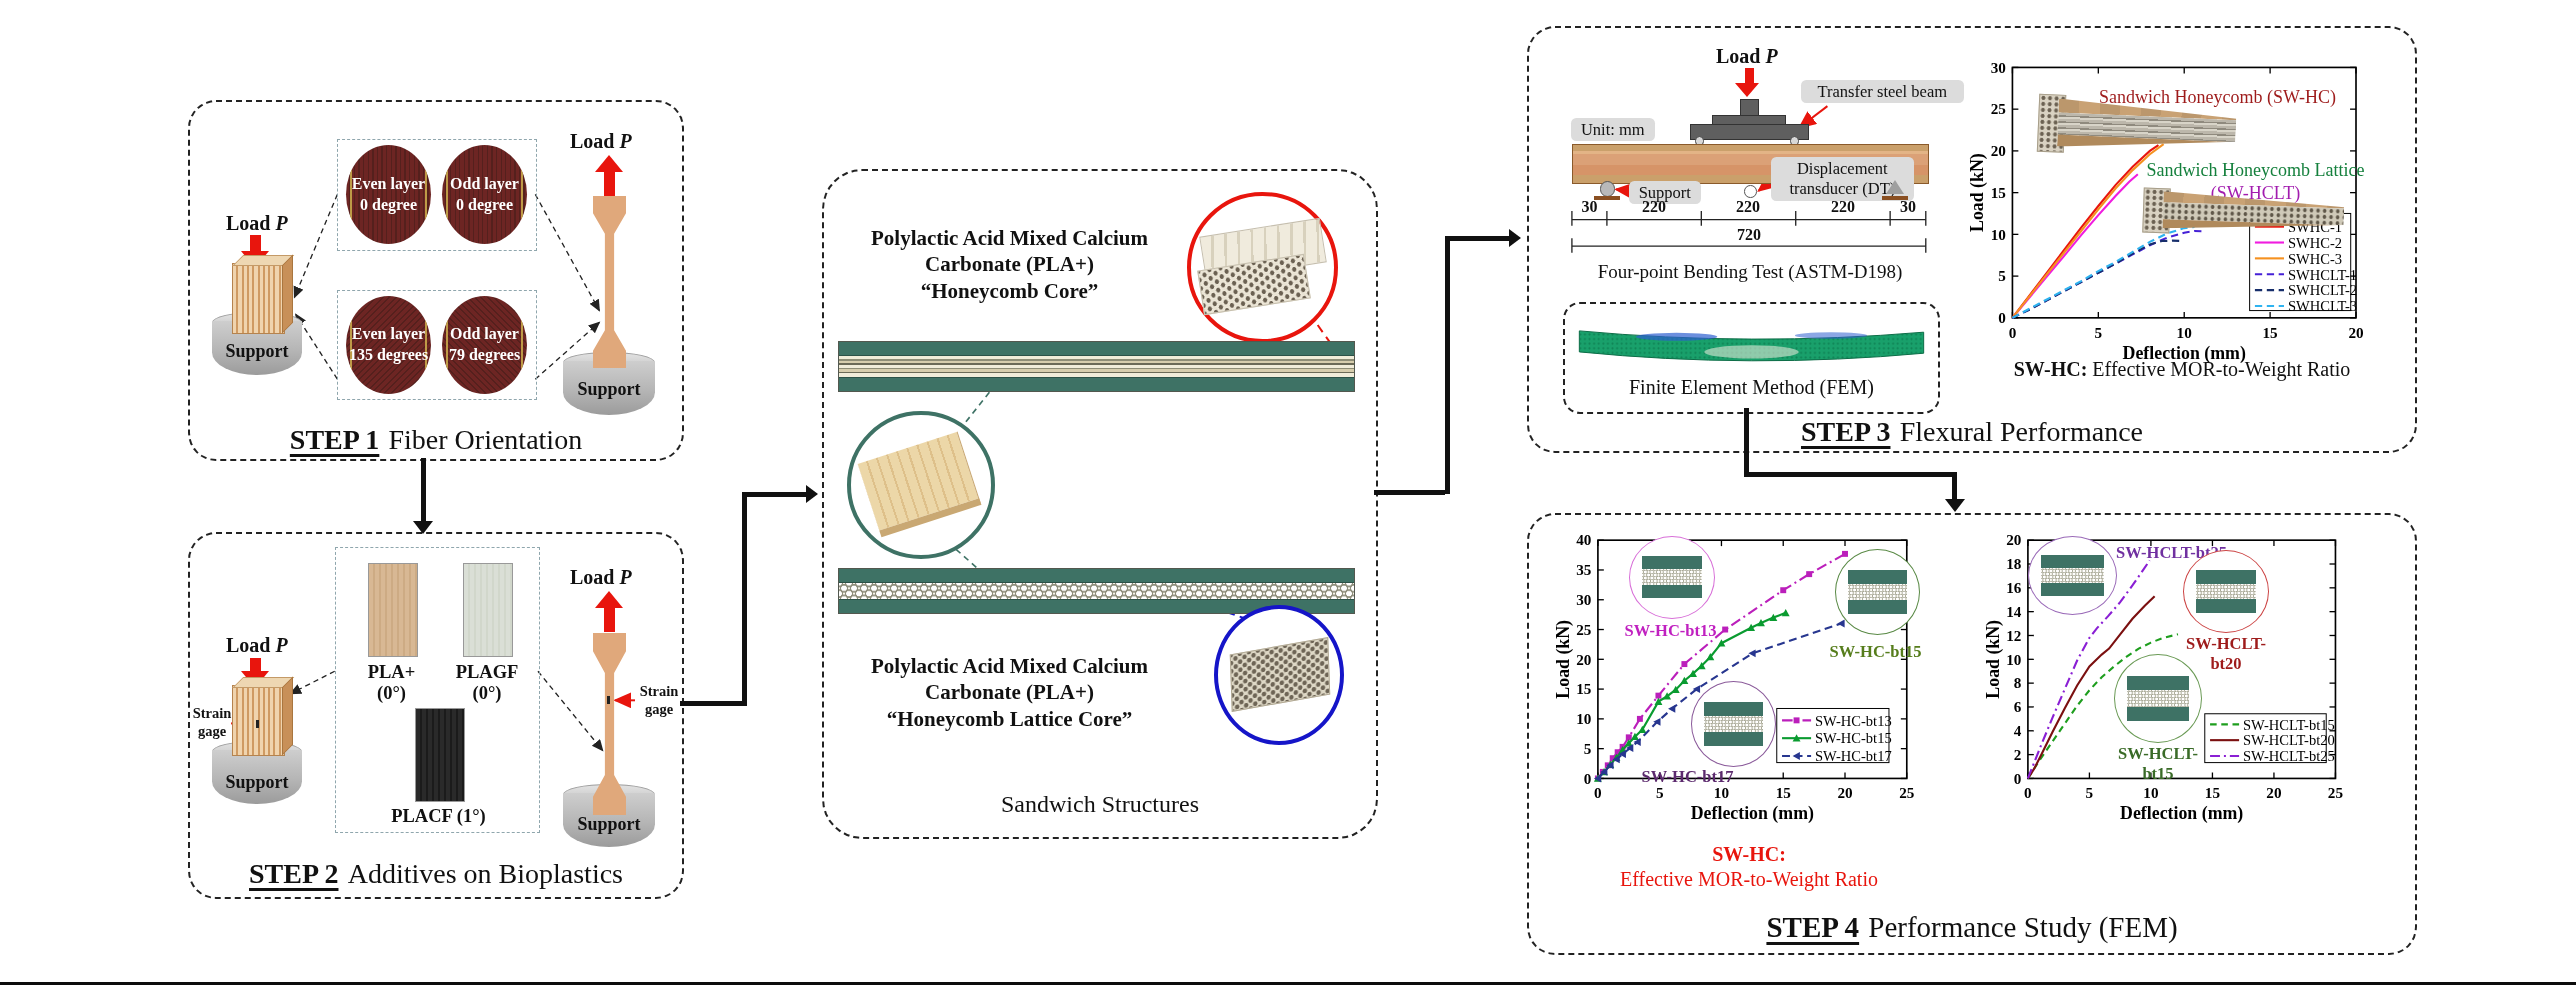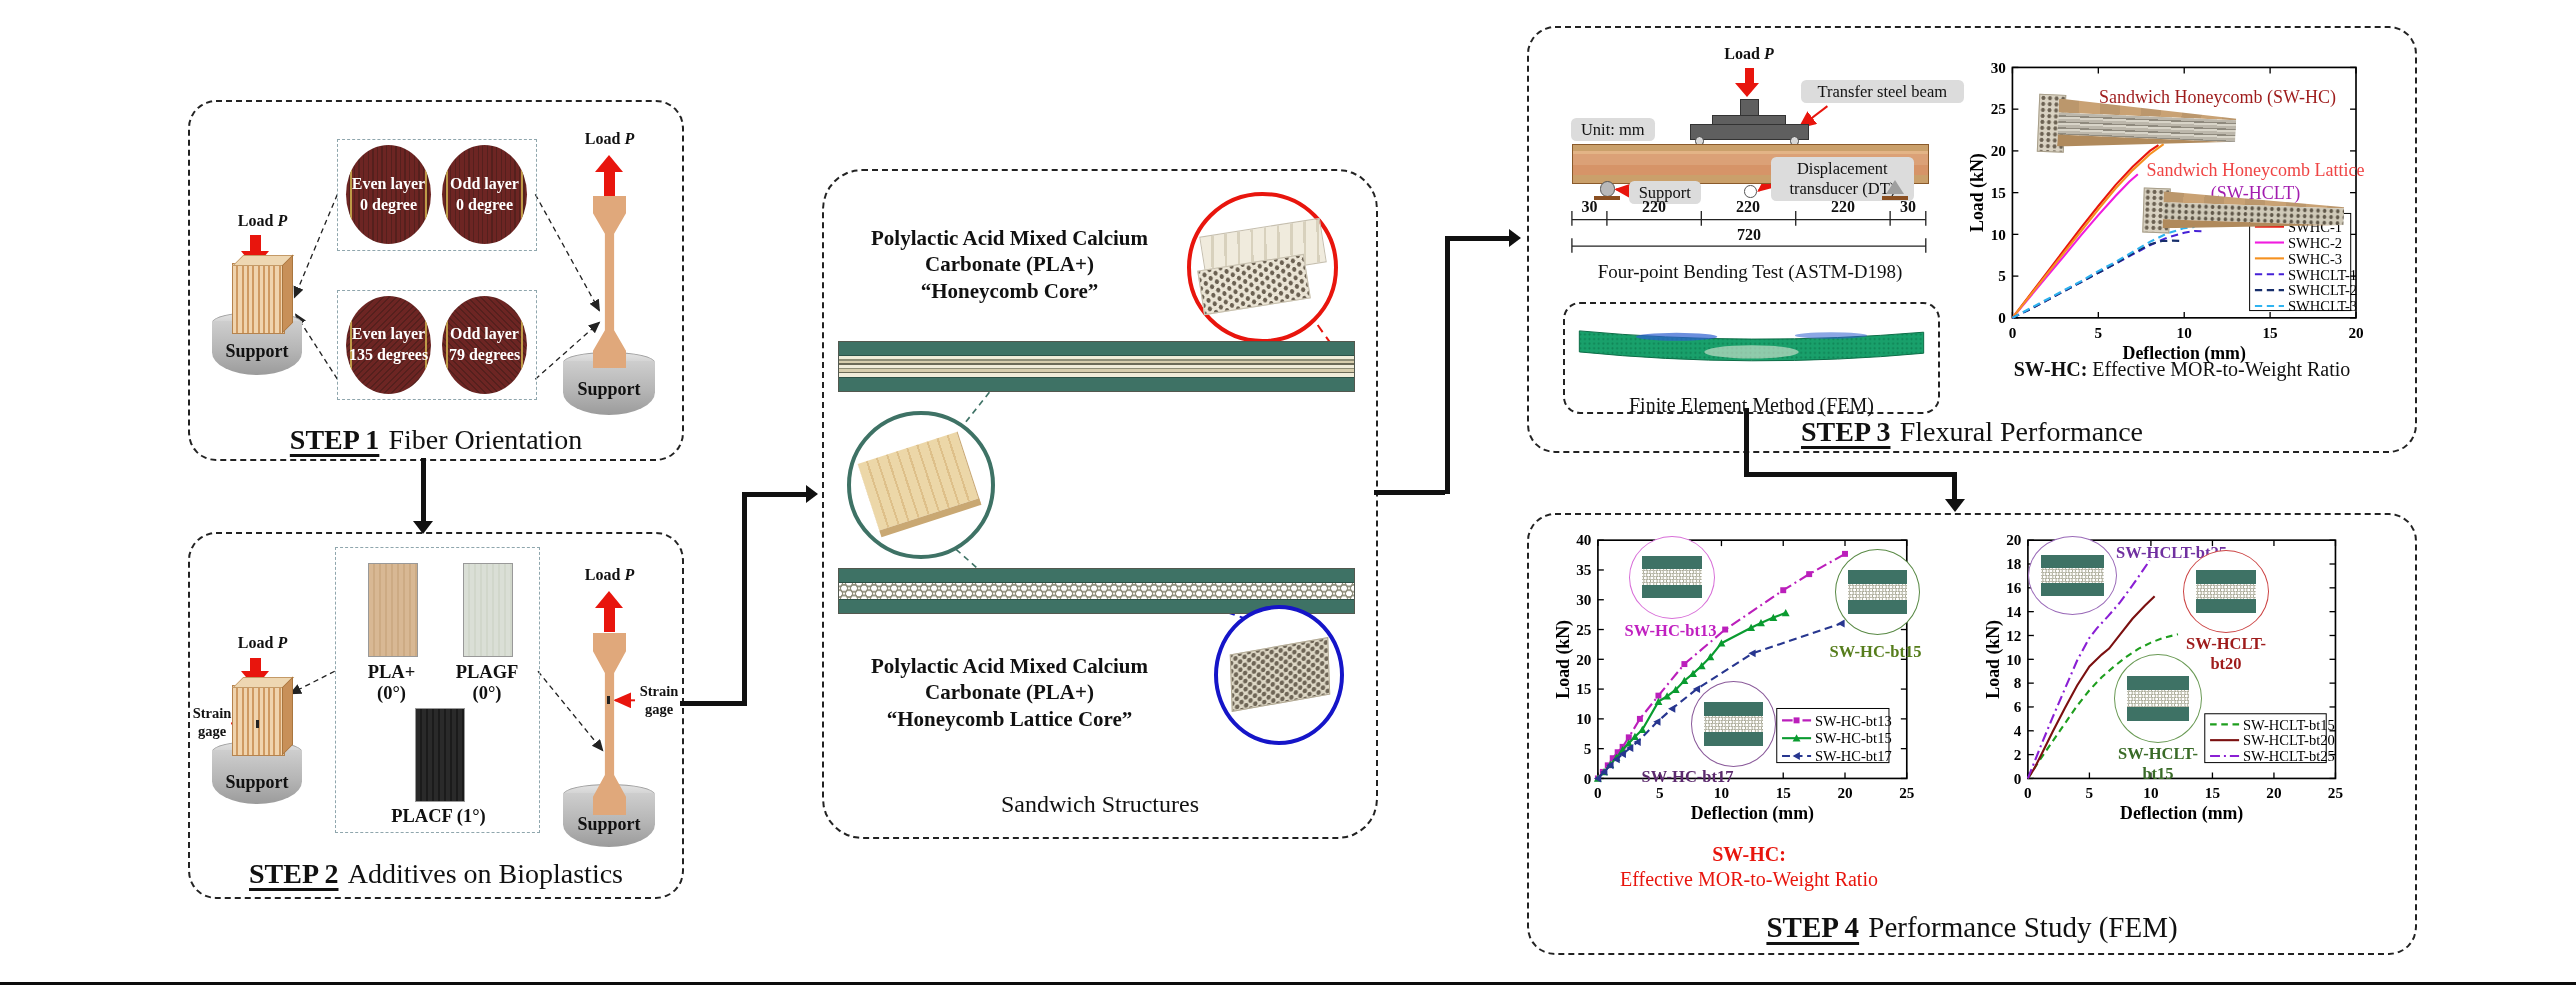--- a/index.html
+++ b/index.html
@@ -12,21 +12,21 @@
   .innerbox{position:absolute;border:1.3px dashed #8fa6ad;background:transparent;}
   .fembox{position:absolute;border:2px dashed #222;border-radius:17px;}
   
   .step-caption{position:absolute;left:0;right:0;text-align:center;font-size:28px;}
   .cap-strong{font-weight:bold;text-decoration:underline;text-decoration-thickness:2.6px;text-underline-offset:4.6px;}
   .cap-rest{margin-left:9.2px;}
   
   .arr-shaft{position:absolute;background:var(--red);}
   .arr-head-down{position:absolute;width:0;height:0;border-left:14.5px solid transparent;border-right:14.5px solid transparent;border-top:17px solid var(--red);}
   .arr-head-up{position:absolute;width:0;height:0;border-left:14.5px solid transparent;border-right:14.5px solid transparent;border-bottom:17px solid var(--red);}
-  .loadp{position:absolute;font-size:16px;font-weight:bold;text-align:center;}
+  .loadp{position:absolute;font-size:20px;font-weight:bold;}
   .loadp i{font-style:italic;}
   
   .block{position:absolute;background:repeating-linear-gradient(90deg,#f0d4ae 0 3.3px,#cf9a62 3.3px 5.3px);border:0.7px solid #b5834e;}
   .face-top{position:absolute;left:4.6px;right:-4.6px;top:-8.6px;height:8.6px;background:#eed7b2;transform:skewX(-45deg);border:0.7px solid #c49a67;}
   .face-side{position:absolute;top:-4px;bottom:4.6px;right:-9.2px;width:9.2px;background:#c89058;transform:skewY(-45deg);border:0.7px solid #a9763f;}
   .dogbone{position:absolute;background:var(--dogbone);
      clip-path:polygon(0 0,100% 0,100% 10%,64% 22%,64% 78%,100% 90%,100% 100%,0 100%,0 90%,36% 78%,36% 22%,0 10%);}
   .support{position:absolute;}
   .support .body{position:absolute;left:0;right:0;top:14%;bottom:0;background:linear-gradient(180deg,#cecece 0%,#b5b5b5 55%,#9b9b9b 100%);border-radius:0 0 50% 50%/0 0 42% 42%;}
   .support .top{position:absolute;left:0;right:0;top:0;height:30%;background:linear-gradient(180deg,#e2e2e2,#c3c3c3);border-radius:50%;border:0.7px solid #9e9e9e;}
@@ -358,21 +358,21 @@
           <pattern id="femdots" width="7" height="7" patternUnits="userSpaceOnUse">
               <circle cx="3.5" cy="3.5" r="1.6" fill="#0c7a4e"></circle>
             </pattern>
         </defs>
         <path d="M2,12 Q264,36 526,14 L526,46 Q264,70 2,44 Z" fill="#19a06b" stroke="#0b6b45" stroke-width="1.5"></path>
         <path d="M2,12 Q264,36 526,14 L526,46 Q264,70 2,44 Z" fill="url(#femdots)" opacity="0.75"></path>
         <ellipse cx="150" cy="21" rx="62" ry="6" fill="#2d5fd0" opacity="0.7"></ellipse>
         <ellipse cx="385" cy="19" rx="55" ry="5" fill="#2d5fd0" opacity="0.55"></ellipse>
         <ellipse cx="264" cy="44" rx="72" ry="10" fill="#f0efe0" opacity="0.55"></ellipse>
       </svg>
-      <div class="femcap" style="top:90px;">Finite Element Method (FEM)</div>
+      <div class="femcap" style="top:72px;">Finite Element Method (FEM)</div>
     </div>
 
     <svg class="abs" style="left:437px;top:12.5px;" width="410" height="370" viewBox="0 0 620 560">
         <rect x="70" y="40" width="520" height="379" fill="none" stroke="#000" stroke-width="2.5"></rect>
         <line x1="70" y1="419" x2="70" y2="410" stroke="#000" stroke-width="2"></line>
         <line x1="70" y1="40" x2="70" y2="49" stroke="#000" stroke-width="2"></line>
         <text x="70" y="449" text-anchor="middle" font-size="23" font-weight="bold" fill="#000">0</text>
         <line x1="200" y1="419" x2="200" y2="410" stroke="#000" stroke-width="2"></line>
         <line x1="200" y1="40" x2="200" y2="49" stroke="#000" stroke-width="2"></line>
         <text x="200" y="449" text-anchor="middle" font-size="23" font-weight="bold" fill="#000">5</text>
@@ -426,21 +426,21 @@
           <text x="487" y="361" font-size="22" fill="#000">SWHCLT-1</text>
           <line x1="437" y1="377" x2="481" y2="377" stroke="#172e6b" stroke-width="3.2" stroke-dasharray="11 7"></line>
           <text x="487" y="385" font-size="22" fill="#000">SWHCLT-2</text>
           <line x1="437" y1="401" x2="481" y2="401" stroke="#2fb3f0" stroke-width="3.2" stroke-dasharray="11 7"></line>
           <text x="487" y="409" font-size="22" fill="#000">SWHCLT-3</text>
         </g>
       </svg>
 
     <div class="ann" style="left: 543px; top: 58px; width: 291px; color: rgb(158, 27, 27);">Sandwich Honeycomb (SW-HC)</div>
     <div class="ann" style="left:581px;top:131px;width:291px;">
-      <div style="color: #ef4444;">Sandwich Honeycomb Lattice</div>
+      <div style="color: #15803d;">Sandwich Honeycomb Lattice</div>
       <div style="color: #a21caf;">(SW-HCLT)</div>
     </div>
 
     <div class="beamphoto" style="left:509px;top:74px;width:198px;height:48px;transform:rotate(2.5deg);">
       <div class="bp-cap"></div>
       <div class="bp-body">
           <div class="bp-top"></div>
           <div class="bp-mid-hc"></div>
           <div class="bp-bot"></div>
         </div>

